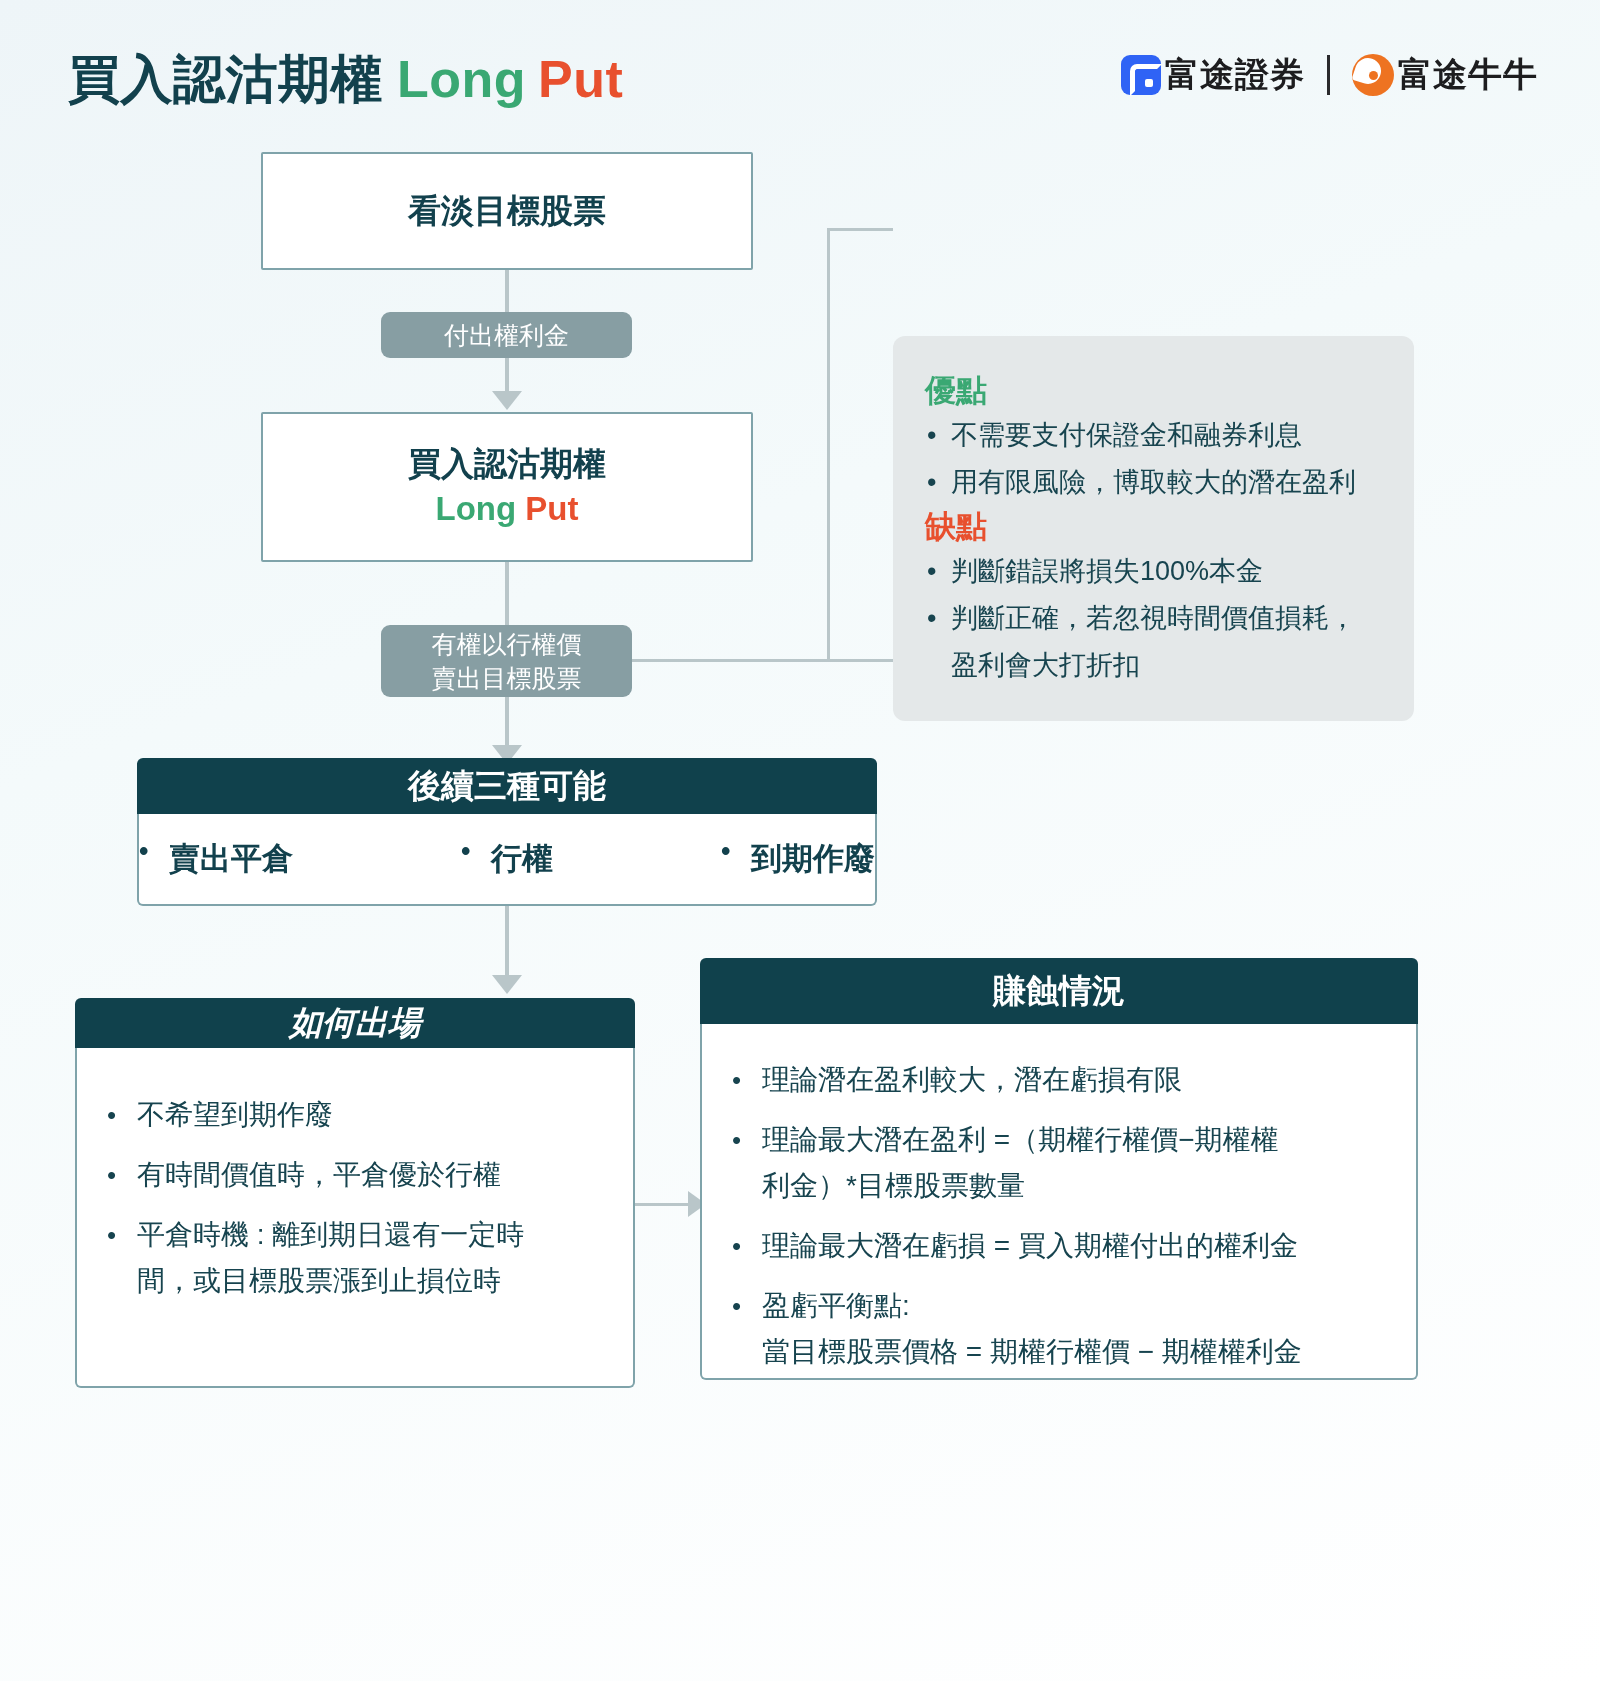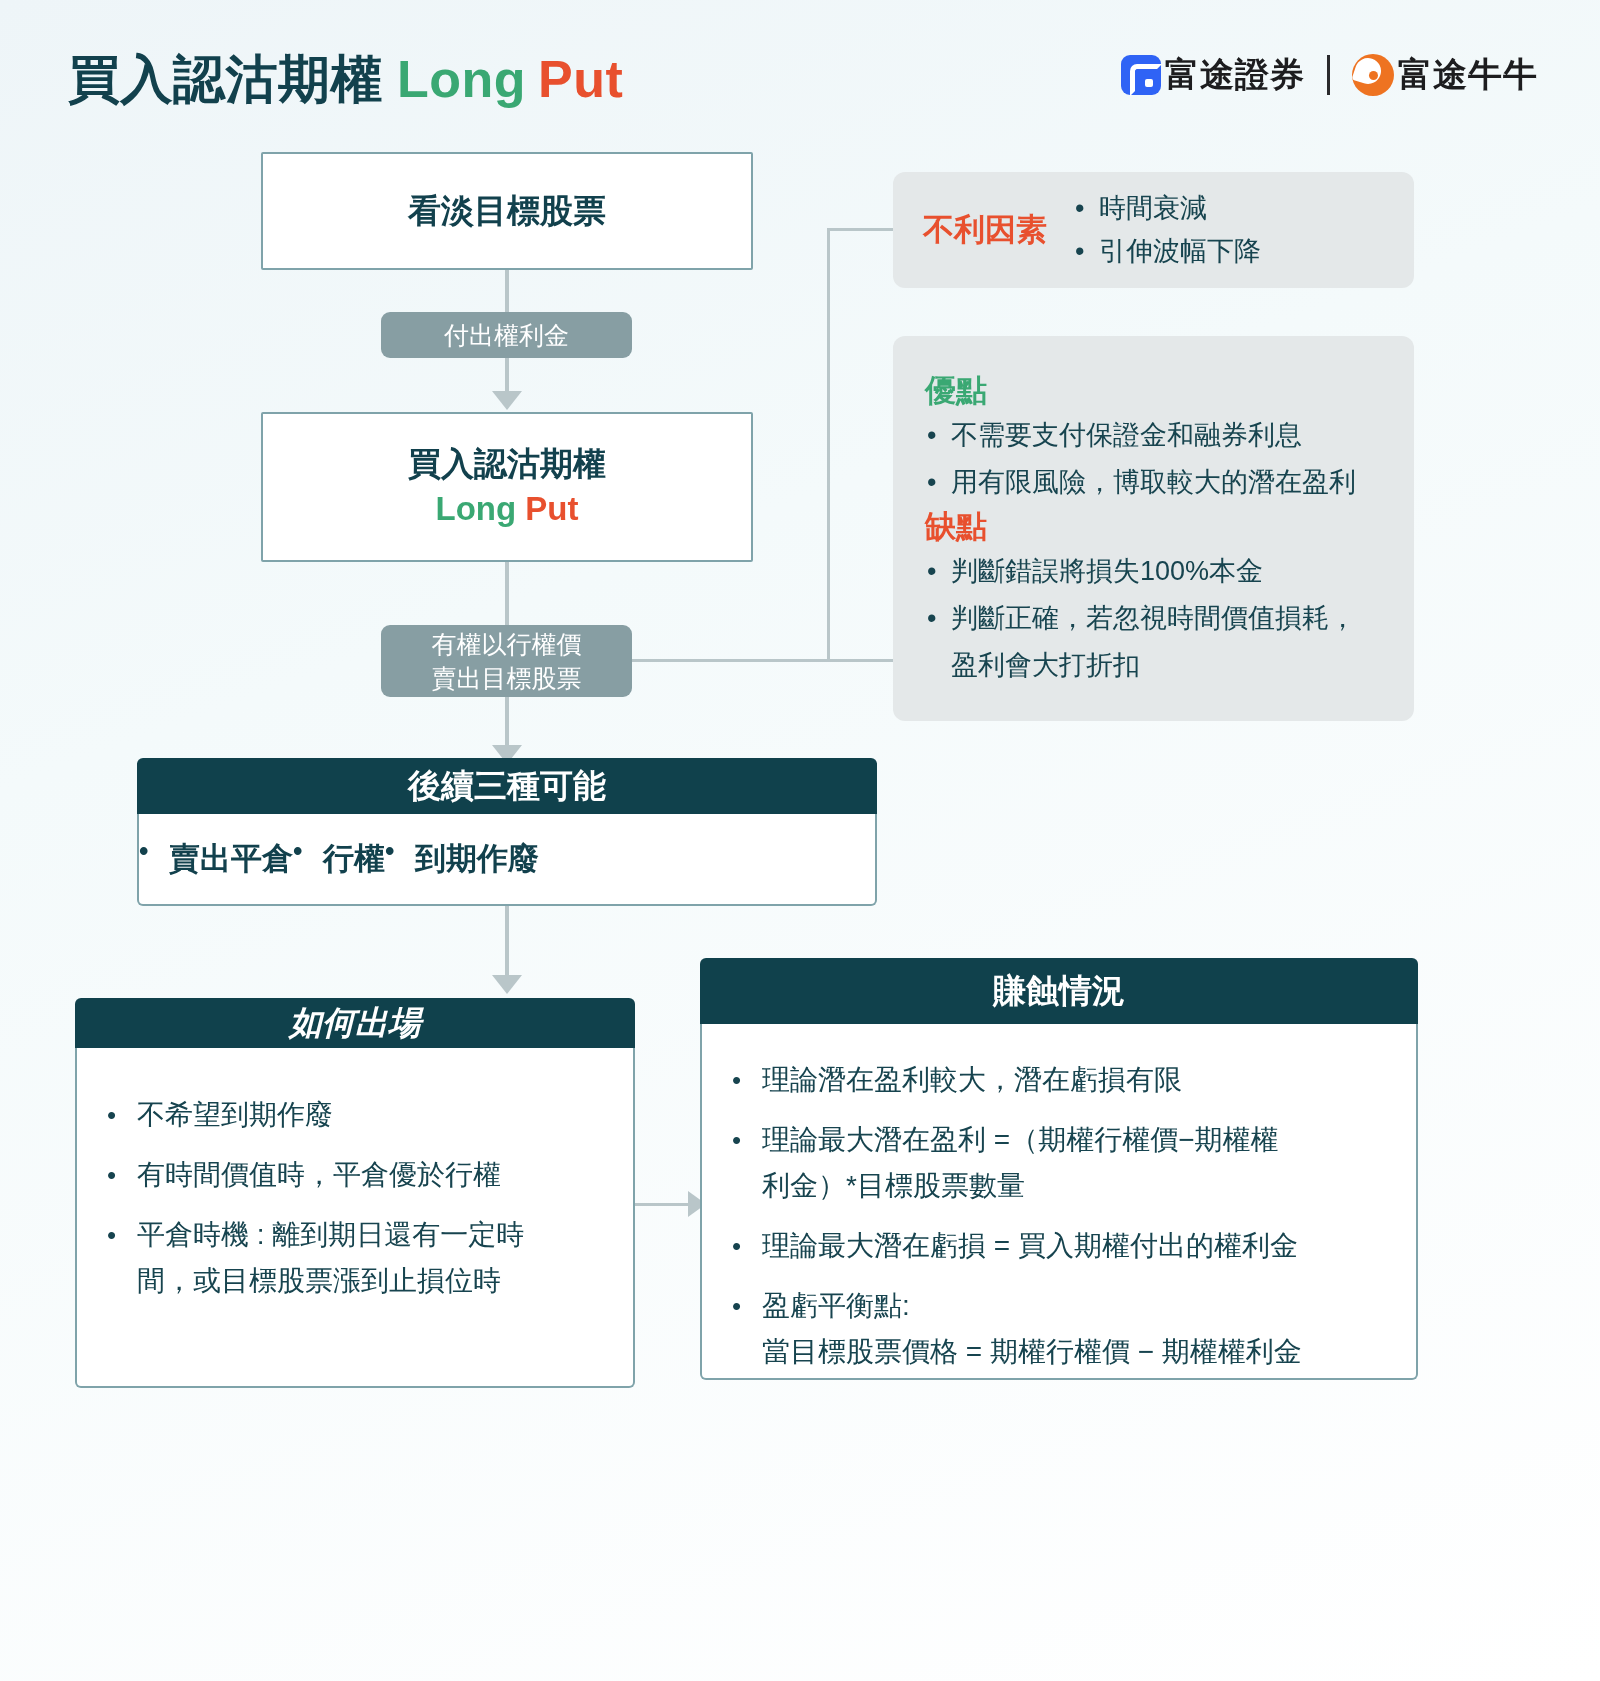--- a/index.html
+++ b/index.html
@@ -120,21 +120,21 @@
     font-size: 33px; font-weight: 700; text-align: center;
     border-radius: 6px 6px 0 0;
     display: flex; align-items: center; justify-content: center;
   }
   .card-body {
     background: #ffffff; border: 2px solid #7fa3aa; border-top: none;
     border-radius: 0 0 6px 6px;
   }
 
   
-  .opt-row { display: flex; align-items: center; justify-content: flex-start; height: 100%; }
+  .opt-row { display: flex; align-items: center; justify-content: space-between; height: 100%; }
   .opt {
     font-size: 31px; font-weight: 700; color: #12414d;
     position: relative; padding-left: 30px; white-space: nowrap;
   }
   .opt::before {
     content: "•"; position: absolute; left: 0; top: -2px; font-size: 27px; color: #12414d;
   }
 
   
   .clist { list-style: none; }
@@ -201,27 +201,20 @@
   </div>
 
   <div class="vline" style="left:505px; top:697px; height:52px;"></div>
   <div class="arrow-down" style="left:492px; top:745px;"></div>
 
   <div class="hline" style="left:632px; top:659px; width:198px;"></div>
   <div class="vline" style="left:827px; top:228px; height:434px; width:3px;"></div>
   <div class="hline" style="left:827px; top:228px; width:66px;"></div>
   <div class="hline" style="left:827px; top:659px; width:66px;"></div>
 
-  <div class="gpanel inline" style="left:893px; top:172px; width:521px; height:116px;">
-    <div class="ghead bad">不利因素</div>
-    <ul class="glist tight">
-      <li>時間衰減</li>
-      <li>引伸波幅下降</li>
-    </ul>
-  </div>
 
   <div class="gpanel" style="left:893px; top:336px; width:521px; height:385px; padding:34px 30px 0 32px;">
     <div class="ghead good">優點</div>
     <ul class="glist">
       <li>不需要支付保證金和融券利息</li>
       <li>用有限風險，博取較大的潛在盈利</li>
     </ul>
     <div class="ghead bad" style="margin-top:0;">缺點</div>
     <ul class="glist">
       <li>判斷錯誤將損失100%本金</li>

